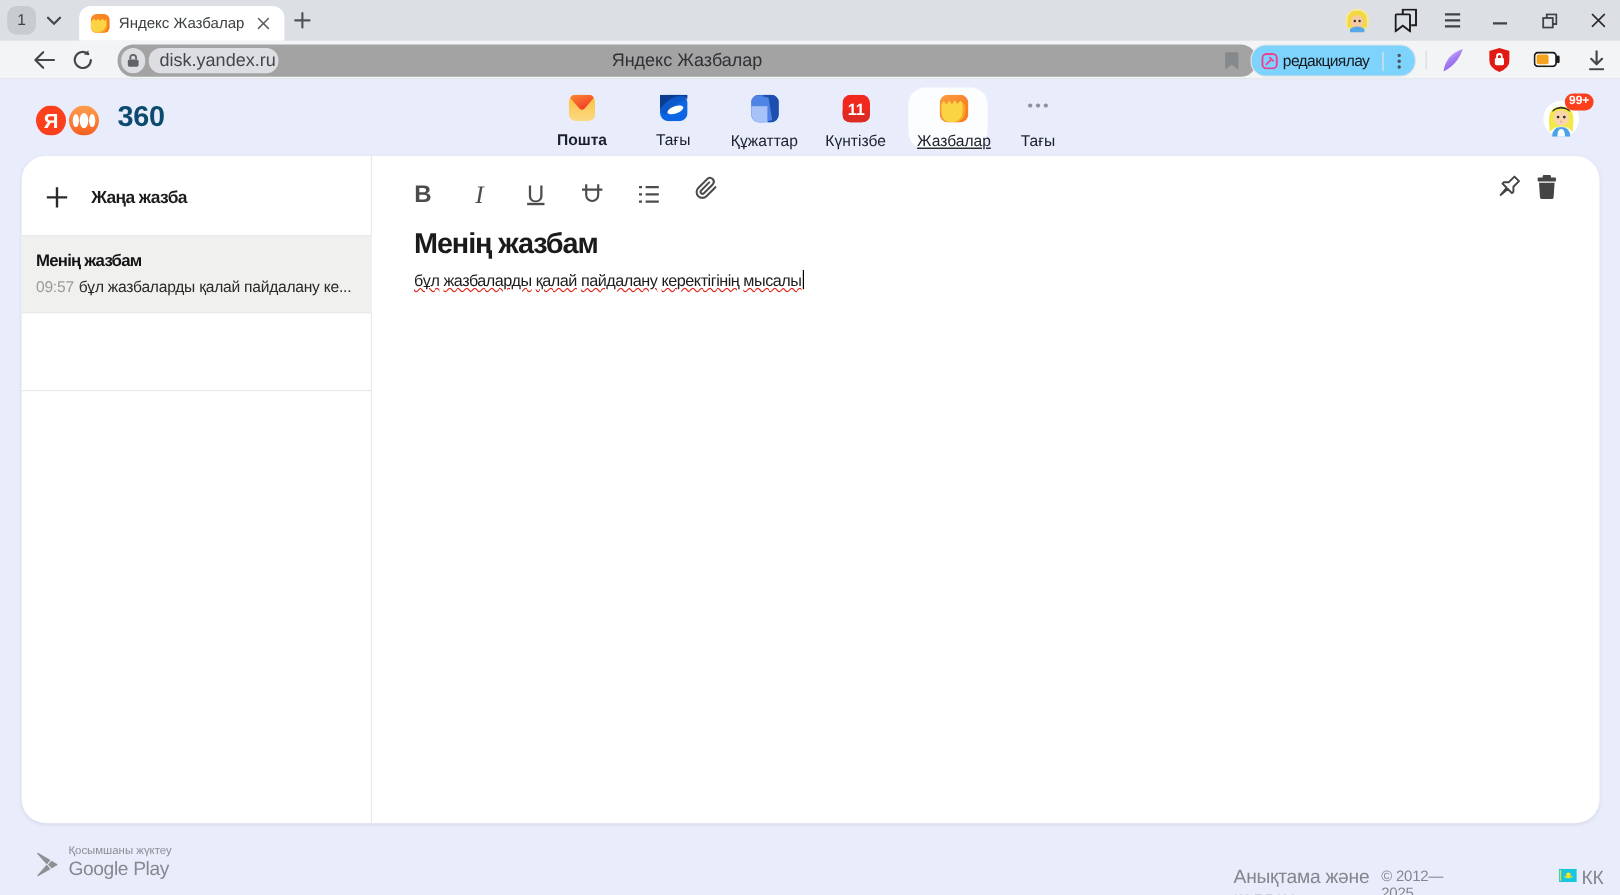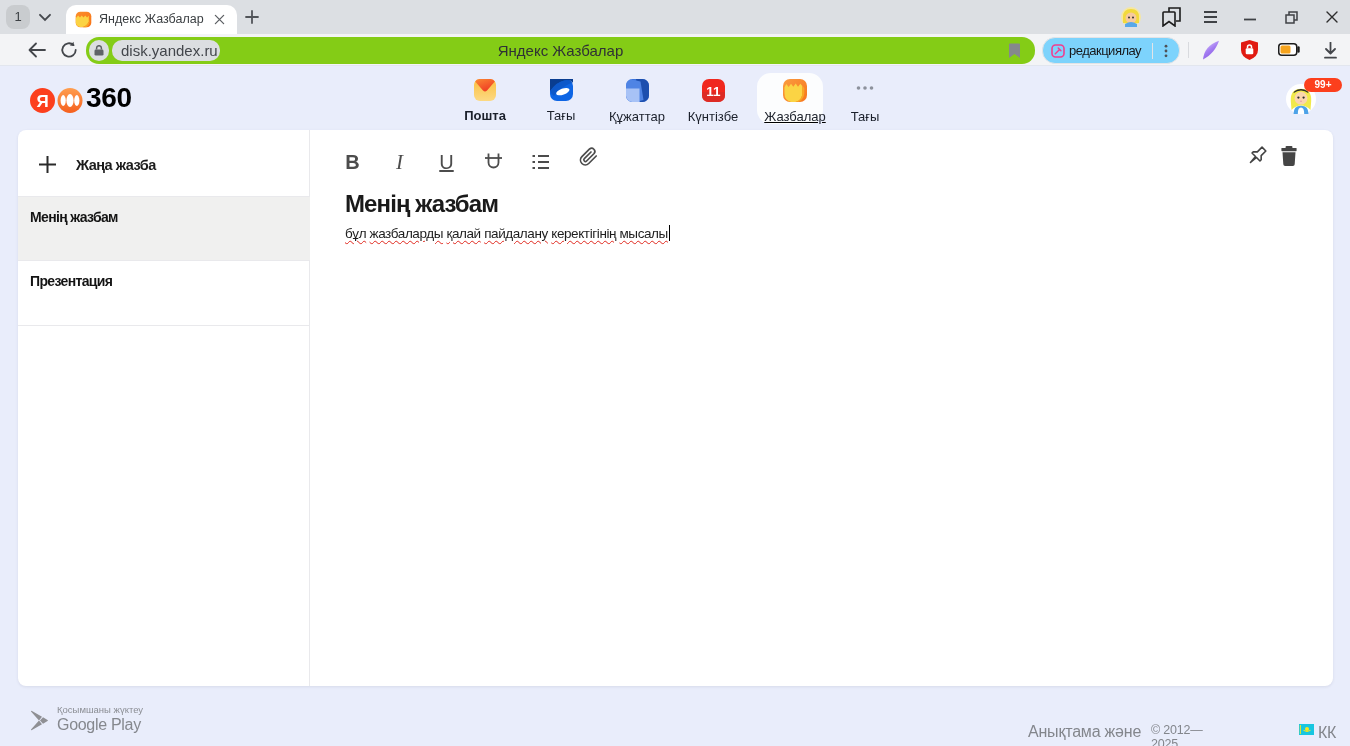--- a/index.html
+++ b/index.html
@@ -7,33 +7,33 @@
   body { font-family:"Liberation Sans", sans-serif; position:relative; background:#e9edfb; }
   .abs { position:absolute; }
 
   
   #tabstrip { position:absolute; left:0; top:0; width:1350px; height:34px; background:#dcdfe3; }
   #toolbar  { position:absolute; left:0; top:34px; width:1350px; height:32px; background:#f3f4f6; border-bottom:1px solid #e2e6ee; }
 
   #tabcounter { position:absolute; left:6px; top:5px; width:24px; height:24px; background:#c9cccf; border-radius:8px; color:#3c4044; font-size:13px; text-align:center; line-height:24px; }
   #tab { position:absolute; left:66px; top:5px; width:171px; height:29px; background:#ffffff; border-radius:10px 10px 0 0; }
   #tabtitle { position:absolute; left:33px; top:6.5px; font-size:12.5px; color:#3c4043; }
-  #addr-band { position:absolute; left:86px; top:3px; width:949px; height:27px; background:#84cc16; border-radius:13px;text-decoration:underline; }
+  #addr-band { position:absolute; left:98px; top:3px; width:949px; height:27px; background:#a3a3a3; border-radius:13px;text-decoration:underline; }
   .urlpill { position:absolute; background:#dcdee1; border-radius:10px; top:2.5px; height:21px; }
   #pagetitle { position:absolute; left:0; width:949px; text-align:center; top:5px; font-size:15px; color:#2f3135; }
   #editpill { position:absolute; left:1042px; top:3px; width:138px; height:27px; background:#7dd3fc; border:1px solid #e2e3e6; border-radius:13px; }
 
   
   #hdr { position:absolute; left:0; top:67px; width:1350px; height:63px; }
   .navitem { position:absolute; top:12px; width:76px; text-align:center; }
   .navlbl { font-size:13px; color:#1b202b; margin-top:3px; }
   .ic { display:inline-block; }
 
   
-  #card { position:absolute; left:18px; top:130px; width:1315px; height:556px; background:#fff; border-radius:8px; box-shadow:0 1px 3px rgba(60,60,90,0.10); }
+  #card { position:absolute; left:18px; top:130px; width:1315px; height:556px; background:#fff; border-radius:20px; box-shadow:0 1px 3px rgba(60,60,90,0.10); }
   #sidebar { position:absolute; left:0; top:0; width:292px; height:556px; border-right:1px solid #e9e9ec; }
   #newnote { position:absolute; left:0; top:0; width:292px; height:66px; }
   .noteitem { position:absolute; left:0; width:292px; height:65px; border-bottom:1px solid #e9e9ec; padding:12px 0 0 12px; overflow:hidden; }
   .nt { font-size:14px; font-weight:bold; letter-spacing:-0.65px; color:#141414; }
   .ns { font-size:13px; letter-spacing:-0.2px; margin-top:6px; white-space:nowrap; color:#2b2a29; }
   .ns .tm { color:#9b9b9b; margin-right:4px; }
 
   #editor { position:absolute; left:293px; top:0; width:1022px; height:556px; }
   .tbtn { position:absolute; top:14.5px; width:34px; height:34px; line-height:34px; color:#4c4c4c; text-align:center; }
 
@@ -174,21 +174,21 @@
         <linearGradient id="o360" x1="0" y1="0" x2="0" y2="1">
           <stop offset="0" stop-color="#ff9e4f"></stop>
           <stop offset="1" stop-color="#f55f1e"></stop>
         </linearGradient>
       </defs>
     <circle cx="40" cy="12.5" r="12.5" fill="url(#o360)"></circle>
     <ellipse cx="33.2" cy="12.5" rx="2.6" ry="5.4" fill="#fff"></ellipse>
     <ellipse cx="40" cy="12.5" rx="3.6" ry="6.4" fill="#fff"></ellipse>
     <ellipse cx="46.8" cy="12.5" rx="2.6" ry="5.4" fill="#fff"></ellipse>
   </svg>
-  <div class="abs" style="left:86px;top:18px;font-size:28px;line-height:26px;font-weight:bold;color:#000000;letter-spacing:-0.3px;">360</div>
+  <div class="abs" style="left:98px;top:18px;font-size:24px;line-height:26px;font-weight:bold;color:#0c4a6e;letter-spacing:-0.3px;">360</div>
 
   <div class="abs" style="left:757px;top:6px;width:66px;height:51px;background:#fcfdfe;border-radius:14px;"></div>
 
   <div class="navitem" style="left:447px;font-weight:bold;">
     <svg class="ic" width="22" height="22" viewBox="0 0 22 22">
       <defs>
           <linearGradient id="mg" x1="0" y1="0" x2="0" y2="1">
             <stop offset="0" stop-color="#fbbf3f"></stop>
             <stop offset="1" stop-color="#fcd983"></stop>
           </linearGradient>
@@ -262,36 +262,36 @@
     <circle cx="15" cy="15" r="15" fill="#fff"></circle>
     <path d="M4.8 17 Q4.3 4.8 15 4.8 Q25.7 4.8 25.2 17 L24.5 26 Q20.5 21.5 15 21.5 Q9.5 21.5 5.5 26 Z" fill="#f1e94b"></path>
     <path d="M7.3 9.3 Q15 3.6 22.7 9.3 L21.6 7.2 Q15 2.6 8.4 7.2 Z" fill="#2c2c2c"></path>
     <circle cx="15" cy="14.2" r="6.4" fill="#fbd5ae"></circle>
     <circle cx="12.4" cy="13.6" r="1.15" fill="#2c2c2c"></circle>
       <circle cx="17.6" cy="13.6" r="1.15" fill="#2c2c2c"></circle>
     <ellipse cx="15" cy="17.3" rx="1.1" ry="0.7" fill="#e8a2a8"></ellipse>
     <path d="M7.5 30 Q7.5 21.8 15 21.8 Q22.5 21.8 22.5 30 Z" fill="#4da2e8"></path>
     <path d="M11.8 30 Q11.8 23.6 15 23.6 Q18.2 23.6 18.2 30 Z" fill="#fff"></path>
   </svg>
-  <div class="abs" style="left:1304px;top:11px;width:38px;height:14px;background:#fc3f1d;border-radius:7px;color:#fff;font-size:10px;font-weight:bold;text-align:center;line-height:14px;">99+</div>
+  <div class="abs" style="left:1304px;top:11px;width:24px;height:14px;background:#fc3f1d;border-radius:7px;color:#fff;font-size:10px;font-weight:bold;text-align:center;line-height:14px;">99+</div>
 </div>
 
 <div id="card">
   <div id="sidebar">
     <div id="newnote">
       <svg class="abs" style="left:20px;top:25px" width="19" height="19" viewBox="0 0 19 19">
           <path d="M9.5 1 L9.5 18 M1 9.5 L18 9.5" stroke="#2a2a2a" stroke-width="2"></path>
         </svg>
       <div class="abs" style="left:58px;top:27px;font-size:14.5px;font-weight:bold;letter-spacing:-0.5px;color:#1c1c1c;">Жаңа жазба</div>
     </div>
     <div class="noteitem" style="top:66px;background:#f0f0ef;border-top:1px solid #e9e9ec;">
       <div class="nt">Менің жазбам</div>
+      <div class="ns"><span class="tm">09:57</span>бұл жазбаларды қалай пайдалану ке...</div>
     </div>
     <div class="noteitem" style="top:131px;">
-      <div class="nt">Презентация</div>
     </div>
   </div>
 
   <div id="editor">
     <div class="tbtn" style="left:24.5px;"><span style="font-size:20px;font-weight:bold;">B</span></div>
     <div class="tbtn" style="left:71.5px;"><span style="font-size:21px;font-style:italic;font-family:'Liberation Serif',serif;">I</span></div>
     <div class="tbtn" style="left:118.5px;"><span style="font-size:20px;text-decoration:underline;">U</span></div>
     <div class="tbtn" style="left:165.5px;">
       <svg width="23" height="23" viewBox="0 0 23 23" style="margin-top:6px;">
           <path d="M6.5 2.5 L6.5 11.5 A5 5 0 0 0 16.5 11.5 L16.5 2.5" fill="none" stroke="#4c4c4c" stroke-width="1.8"></path>

